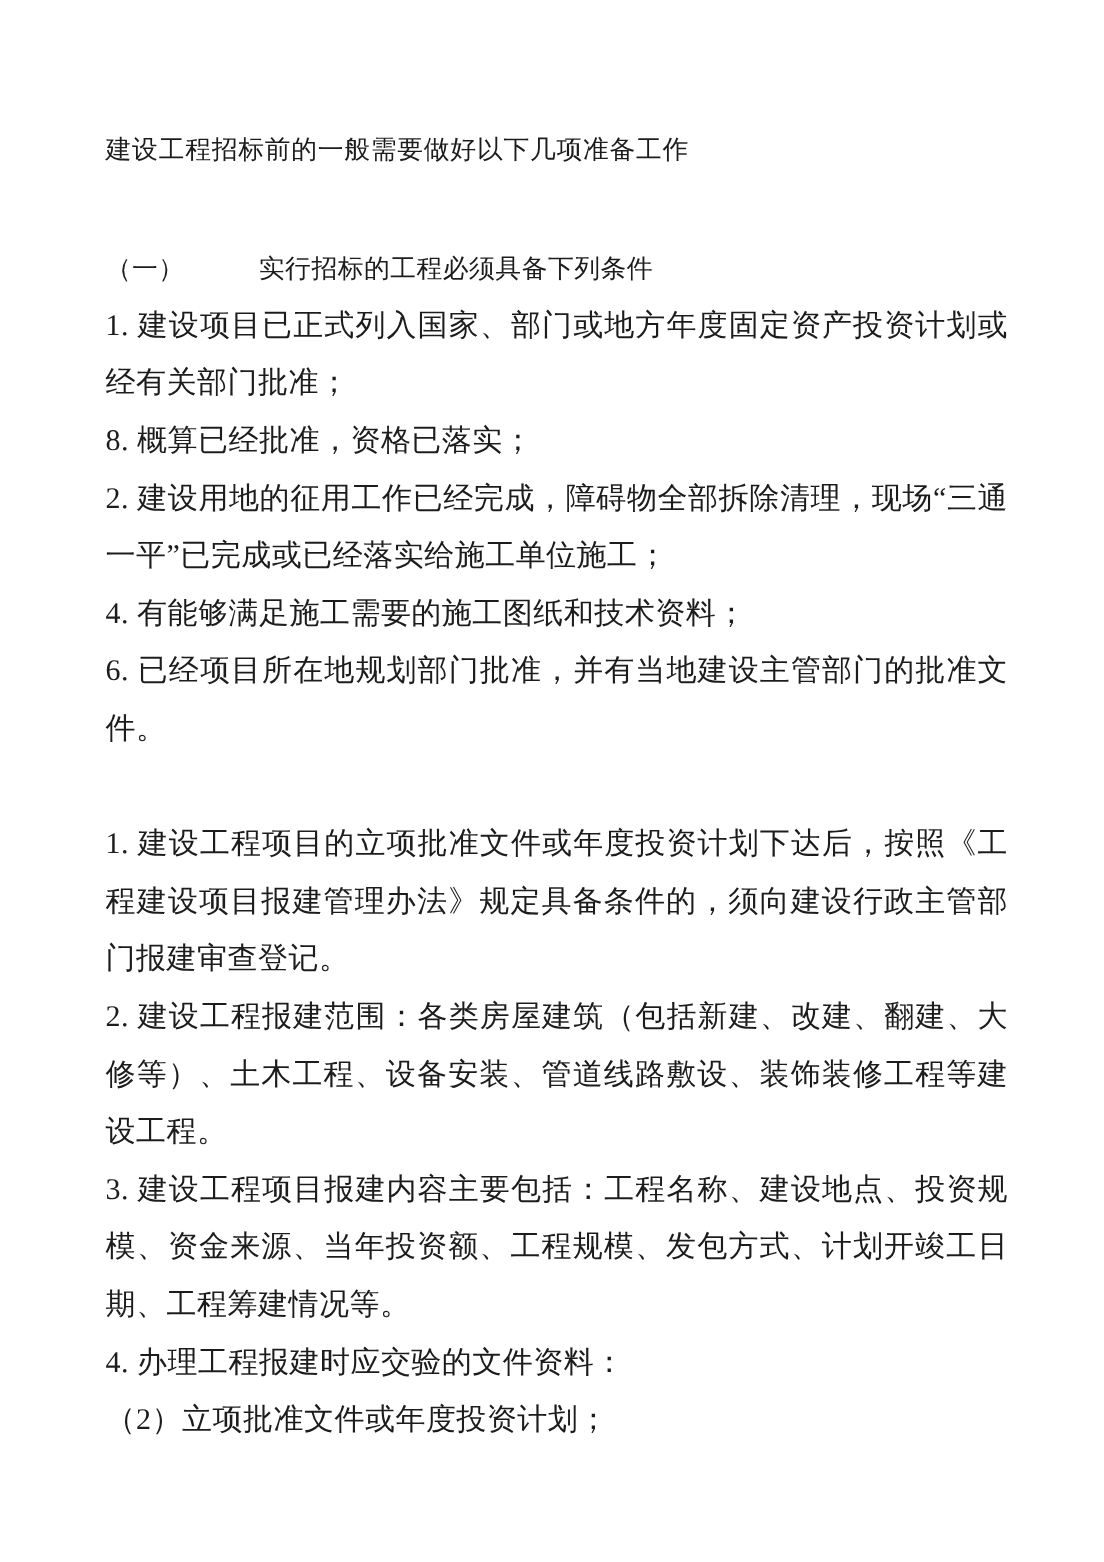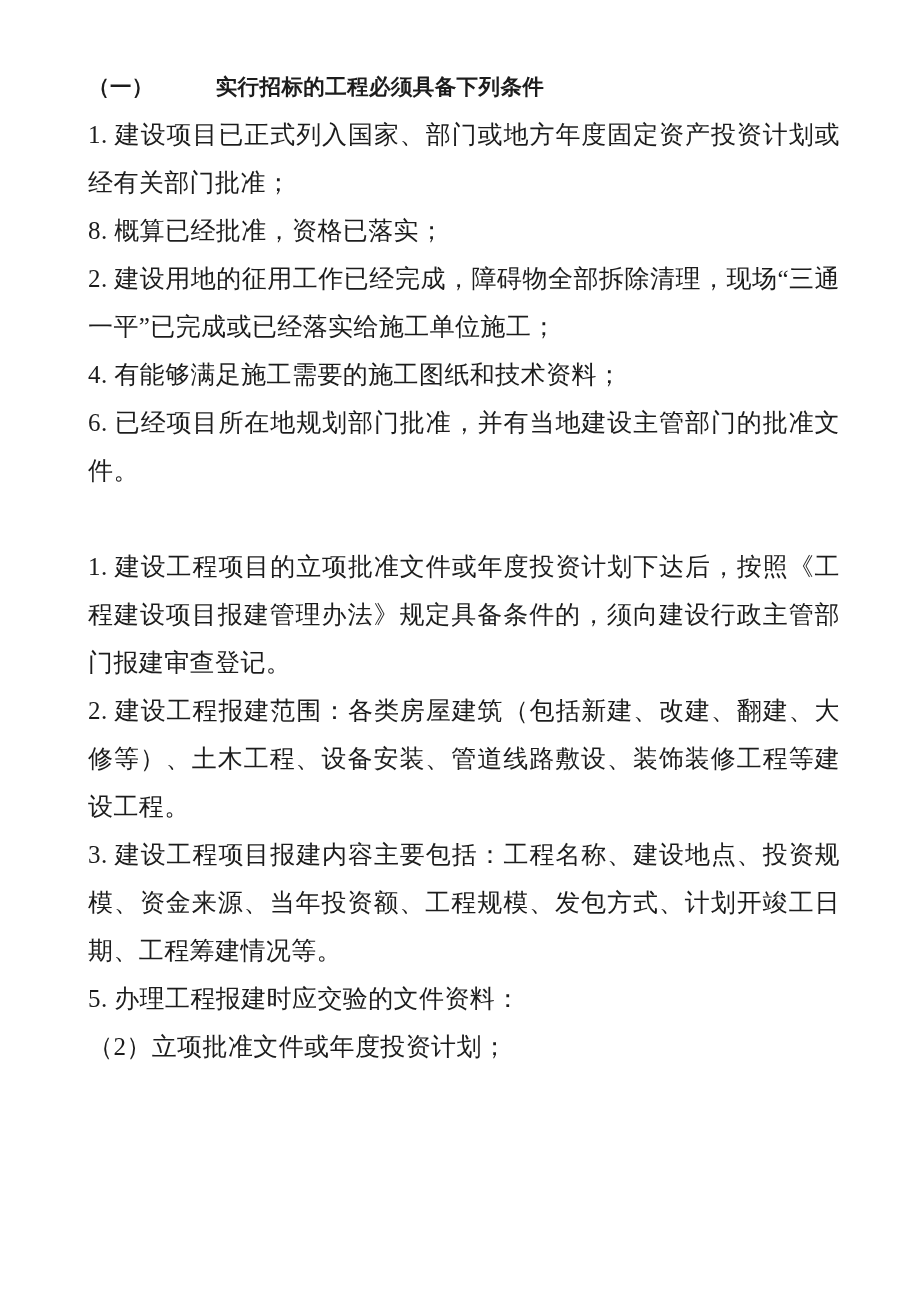--- a/index.html
+++ b/index.html
@@ -58,21 +58,21 @@
   }
 
   
   .section-heading {
     font-size: 21.5px;
     line-height: 48px;
     letter-spacing: 0.4px;
     margin: 0;
     color: #1c1c1c;
     white-space: nowrap;
-    font-weight: 700;
+    font-weight: 400;
   }
   .section-heading .marker {
     display: inline-block;
   }
   .section-heading .tabgap {
     display: inline-block;
     width: 62px;
   }
 
   
@@ -83,38 +83,39 @@
   .indent2 {
     text-indent: 44px;
   }
 </style>
 </head>
 <body>
 
 <div class="page">
   <div class="doc-body">
 
+    <h1 class="doc-title">建设工程招标前的一般需要做好以下几项准备工作</h1>
 
     <div class="gap-before-section-1"></div>
 
     <p class="section-heading">
       <span class="marker">（一）</span><span class="tabgap"></span><span>实行招标的工程必须具备下列条件</span>
     </p>
 
     <p class="para">1.  建设项目已正式列入国家、部门或地方年度固定资产投资计划或经有关部门批准；</p>
     <p class="para">8.  概算已经批准，资格已落实；</p>
     <p class="para">2.  建设用地的征用工作已经完成，障碍物全部拆除清理，现场“三通一平”已完成或已经落实给施工单位施工；</p>
     <p class="para">4.  有能够满足施工需要的施工图纸和技术资料；</p>
     <p class="para">6.  已经项目所在地规划部门批准，并有当地建设主管部门的批准文件。</p>
 
 
     <div class="gap-before-section-2"></div>
 
 
     <p class="para">1.  建设工程项目的立项批准文件或年度投资计划下达后，按照《工程建设项目报建管理办法》规定具备条件的，须向建设行政主管部门报建审查登记。</p>
     <p class="para">2.  建设工程报建范围：各类房屋建筑（包括新建、改建、翻建、大修等）、土木工程、设备安装、管道线路敷设、装饰装修工程等建设工程。</p>
     <p class="para">3.  建设工程项目报建内容主要包括：工程名称、建设地点、投资规模、资金来源、当年投资额、工程规模、发包方式、计划开竣工日期、工程筹建情况等。</p>
-    <p class="para">5.  办理工程报建时应交验的文件资料：</p>
+    <p class="para">4.  办理工程报建时应交验的文件资料：</p>
 
     <p class="para">（2）立项批准文件或年度投资计划；</p>
 
   </div>
 </div>
 
 </body></html>

